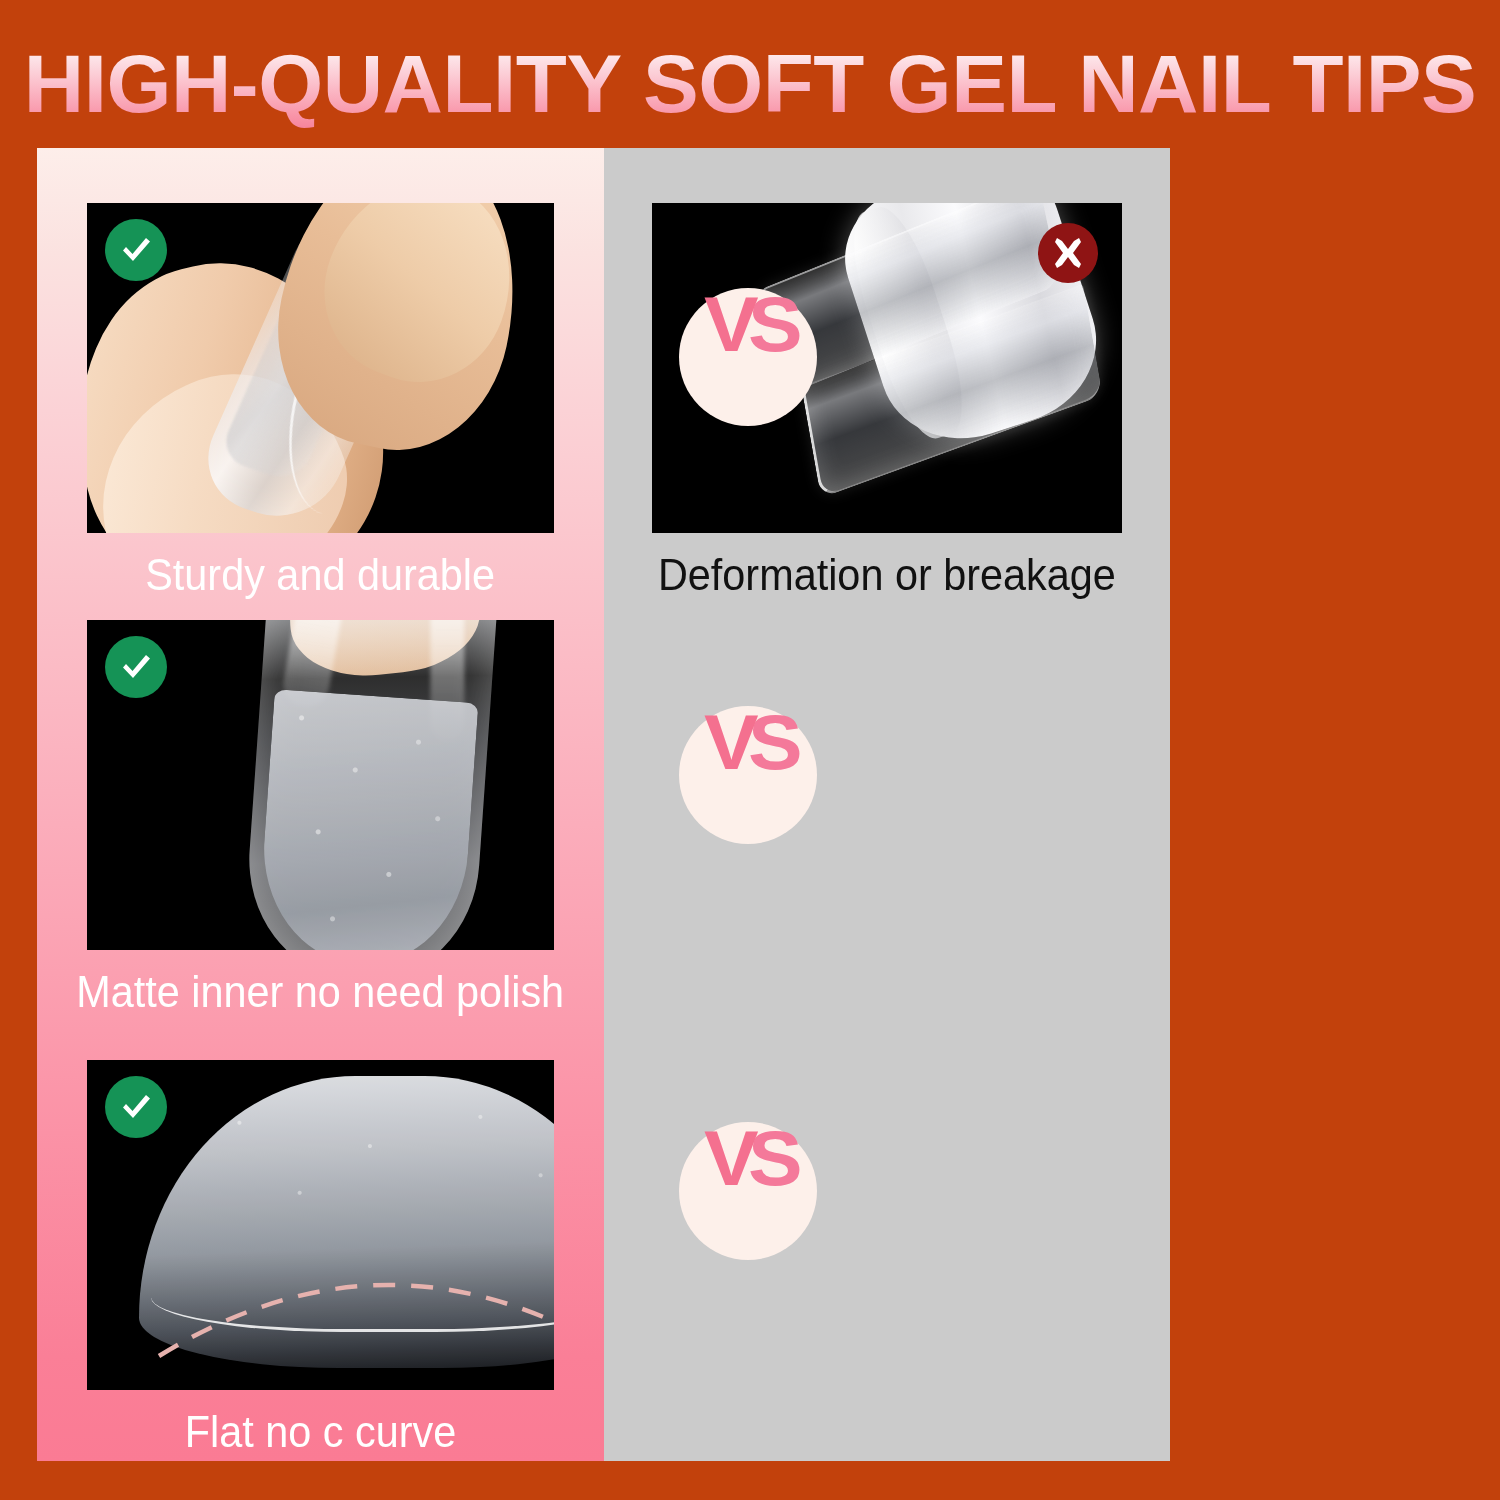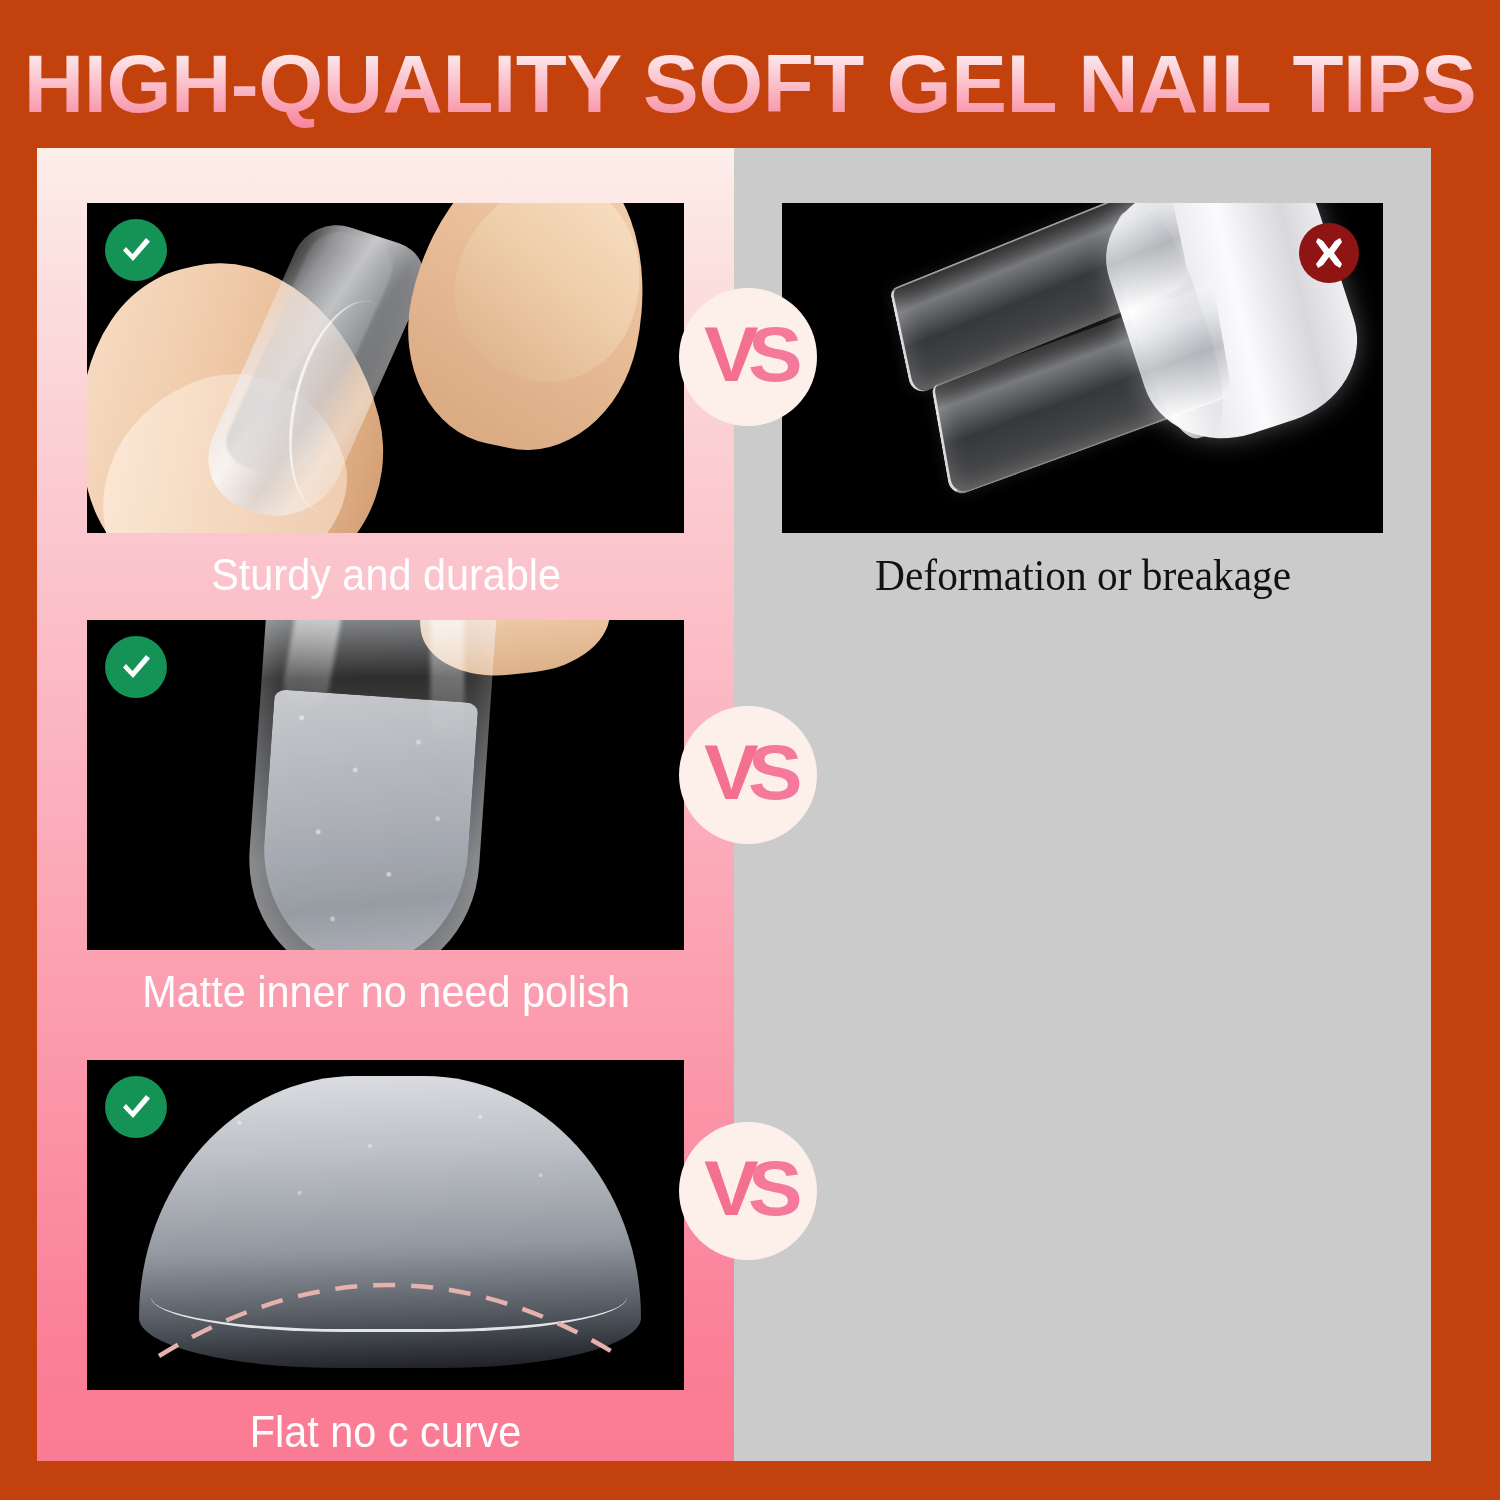--- a/index.html
+++ b/index.html
@@ -25,34 +25,33 @@
     background: linear-gradient(to bottom, #ffffff 2%, #fde4e8 22%, #fbb9c6 55%, #f88fa4 88%, #f5809a 100%);
     -webkit-background-clip: text;
     background-clip: text;
     color: transparent;
     -webkit-text-fill-color: transparent;
   }
 
   
   .board {
     position: absolute; left: 37px; top: 148px;
-    width: 1394px; height: 1313px;
+    width: 1133px; height: 1313px;
     display: flex;
   }
   .col { position: relative; height: 100%; }
   .col-good {
     width: 711px;
     background: linear-gradient(to bottom,
        #fdeeea 0%, #fbe2e0 8%, #fbd2d6 20%, #fbbfc8 36%,
        #fba9b8 55%, #fb92a6 75%, #fa7f97 92%, #fa7b94 100%);
   }
   .col-bad {
     width: 710px;
     background: #cbcbcb;
-    font-family: Liberation Serif, serif;
   }
 
   .cell {
     position: absolute; left: 0; width: 100%;
     display: flex; flex-direction: column; align-items: center;
   }
   .col-good .cell { padding: 0 50px; }
   .col-bad  .cell { padding: 0 48px; }
 
   .cell-1 { top: 55px; }
@@ -91,21 +90,21 @@
     right: 24px; top: 20px; width: 60px; height: 60px;
     background: #8f1414;
   }
   .badge svg { display: block; }
 
   
   .vs {
     position: absolute; z-index: 20;
     width: 138px; height: 138px; border-radius: 50%;
     background: #fdf0ea;
-    display: flex; align-items: center; justify-content: center;
+    display: flex; justify-content: center;
     left: 679px;
   }
   .vs-1 { top: 288px; }
   .vs-2 { top: 706px; }
   .vs-3 { top: 1122px; }
   .vs-text {
     font-size: 78px; font-weight: 700; color: #f56f8c;
     letter-spacing: -10px; line-height: 1;
     transform: translateY(-3px) scaleX(1.05);
   }

